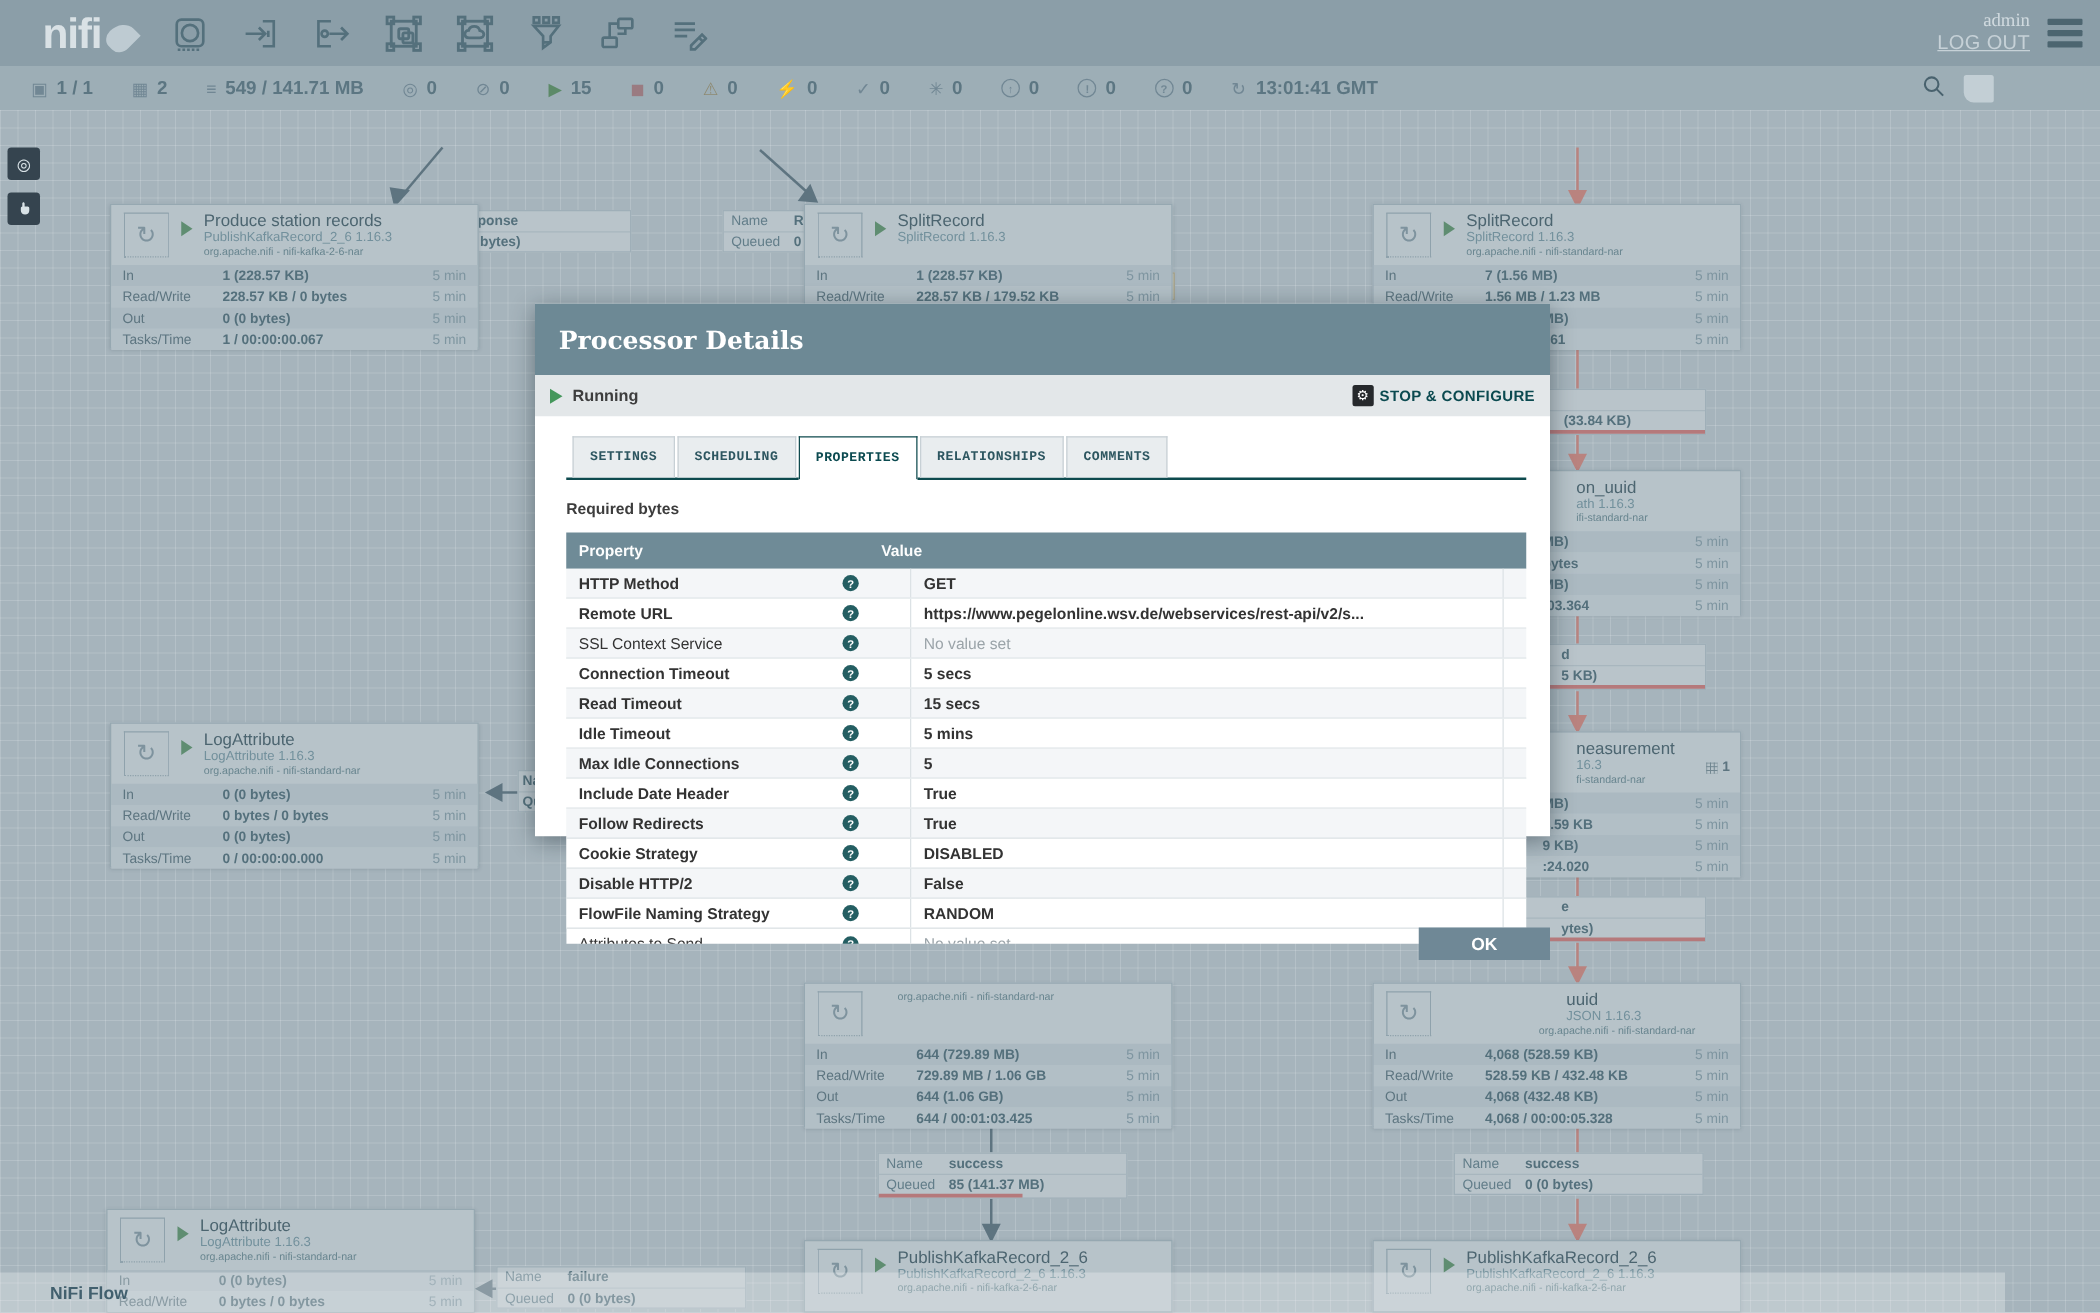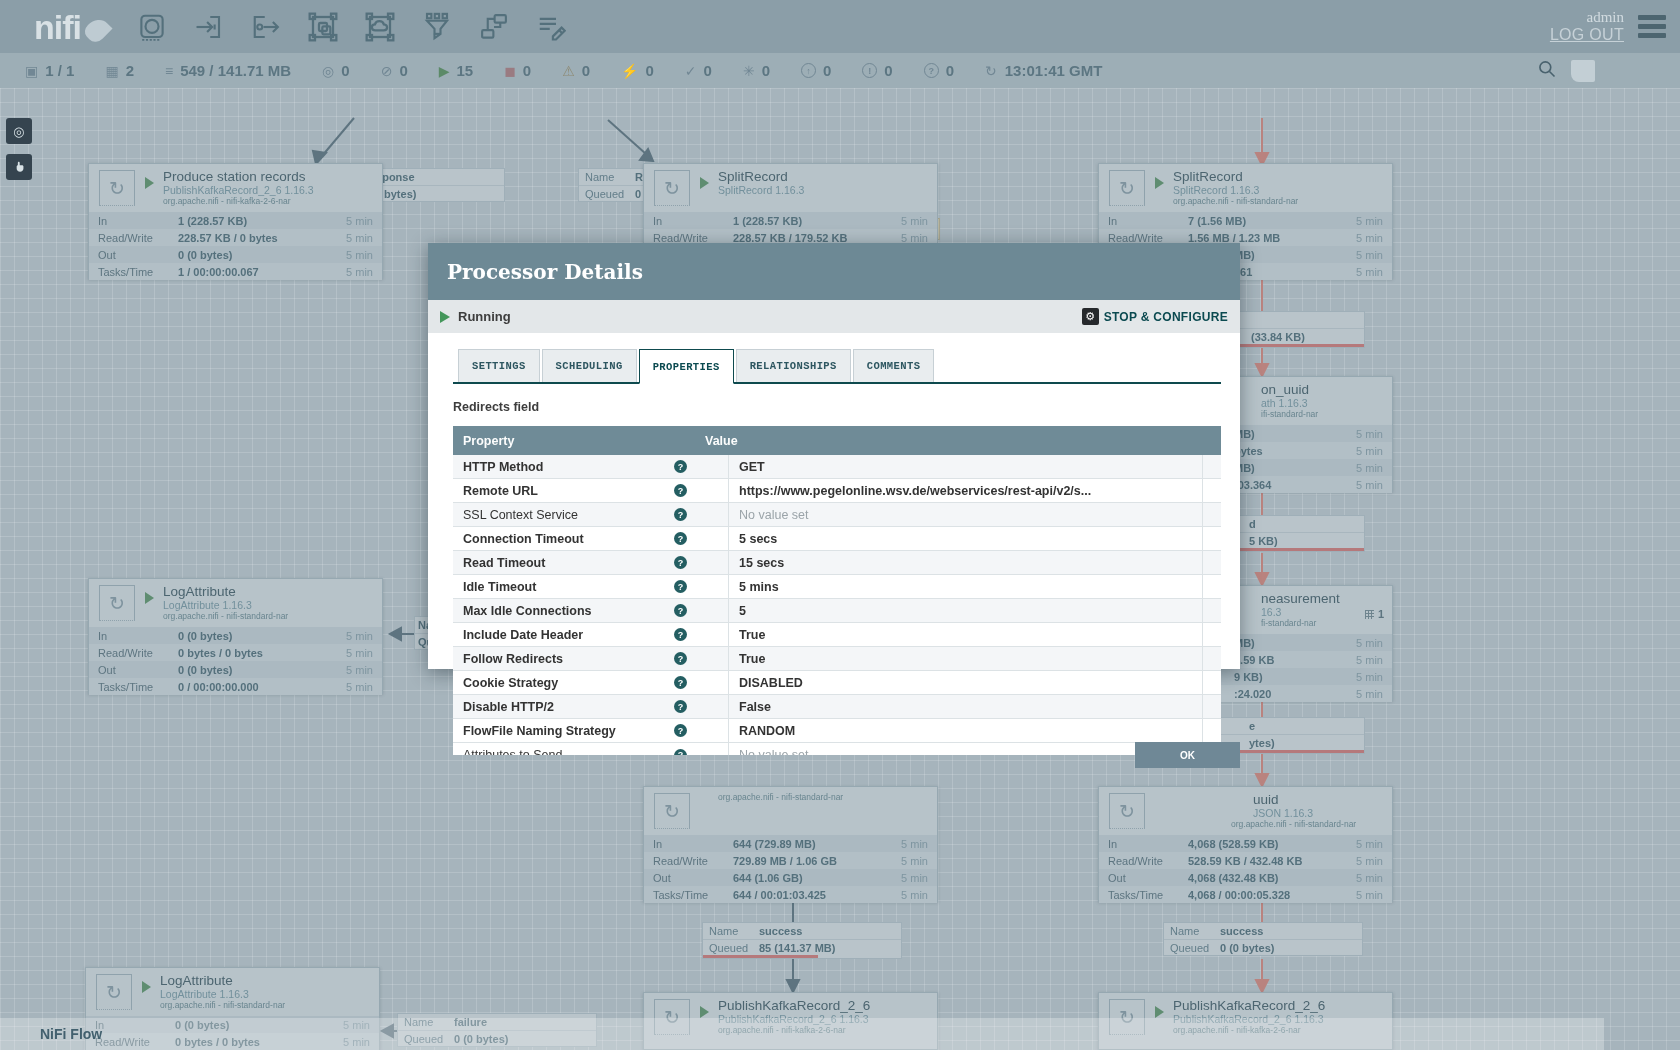--- a/index.html
+++ b/index.html
@@ -96,21 +96,21 @@
   .trow { display:grid; grid-template-columns:242px 441px 85px; height:24px; border-bottom:1px solid #DCE2E5; align-items:center; font-size:12.5px; background:#fff;gap:33px; }
   .trow:nth-child(even) { background:#F4F6F8; }
   .pcell { display:flex; align-items:center; padding:0 8px 0 10px; color:#333; height:100%; }
   .req .pcell, .req .vcell { font-weight:bold; }
   .help { margin-left:auto; width:13px; height:13px; min-width:13px; border-radius:50%; background:#245E62; color:#fff; font-size:9px; font-weight:bold; display:flex; align-items:center; justify-content:center; cursor:pointer; }
   .vcell { padding-left:10px; color:#333; border-left:1px solid #DCE2E5; height:100%; display:flex; align-items:center; white-space:nowrap; overflow:hidden; }
   .fcell { border-left:1px solid #DCE2E5; height:100%; }
   .unset .vcell { color:#9BA4A9; font-weight:normal; }
   .cliprow { height:12px; overflow:hidden; }
   .cliprow .trow { border-bottom:none; }
-  .ok-btn { position:absolute; right:0; bottom:4px; width:105px; height:26px; background:#6F8896; color:#FFFFFF; font-size:10px; font-weight:bold; display:flex; align-items:center; justify-content:center; cursor:pointer; }
+  .ok-btn { position:absolute; right:0; bottom:4px; width:105px; height:26px; background:#6F8896; color:#FFFFFF; font-size:14px; font-weight:bold; display:flex; align-items:center; justify-content:center; cursor:pointer; }
 
   .frag-pad-88 { padding-left:88px; }
   .frag-pad-80 { padding-left:80px; }
   .val-pad { padding-left:46px; }
 </style>
 </head>
 <body>
 
 <div id="app">
 
@@ -731,21 +731,21 @@
       </span>
     </div>
     <div class="dlg-body">
       <div class="tabstrip">
         <div class="tab">SETTINGS</div>
         <div class="tab">SCHEDULING</div>
         <div class="tab active">PROPERTIES</div>
         <div class="tab">RELATIONSHIPS</div>
         <div class="tab">COMMENTS</div>
       </div>
-      <div class="req-note">Redirects field</div>
+      <div class="req-note">Required bytes</div>
       <div class="ptable">
         <div class="thead">
           <div>Property</div>
           <div>Value</div>
           <div></div>
         </div>
         <div class="trow req">
           <div class="pcell">
               <span>HTTP Method</span>
               <span class="help">?</span>

